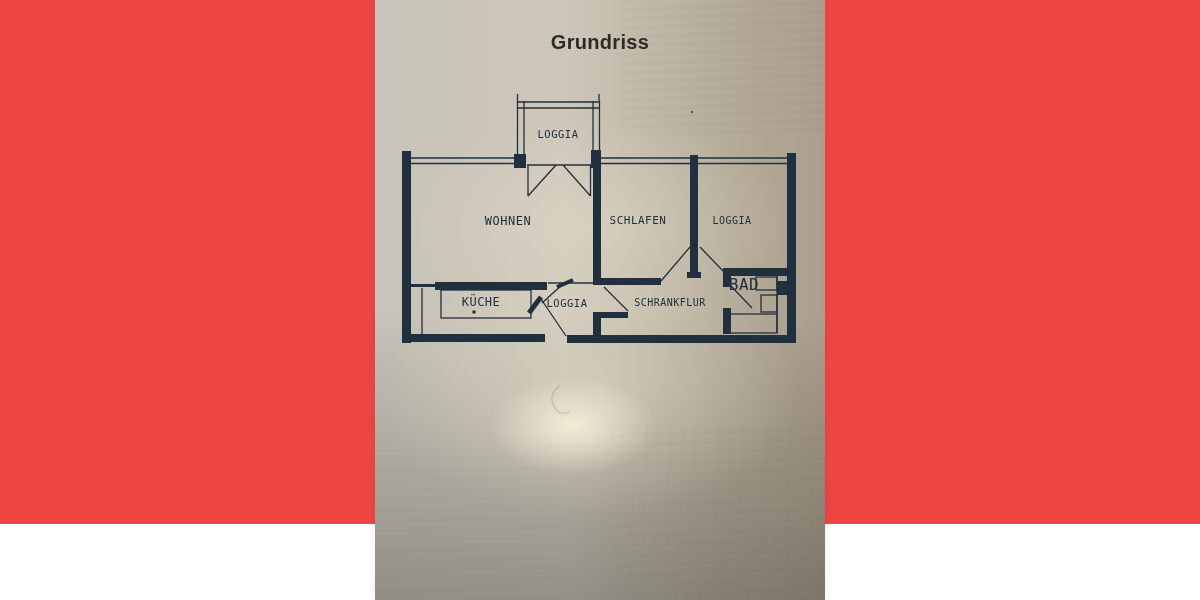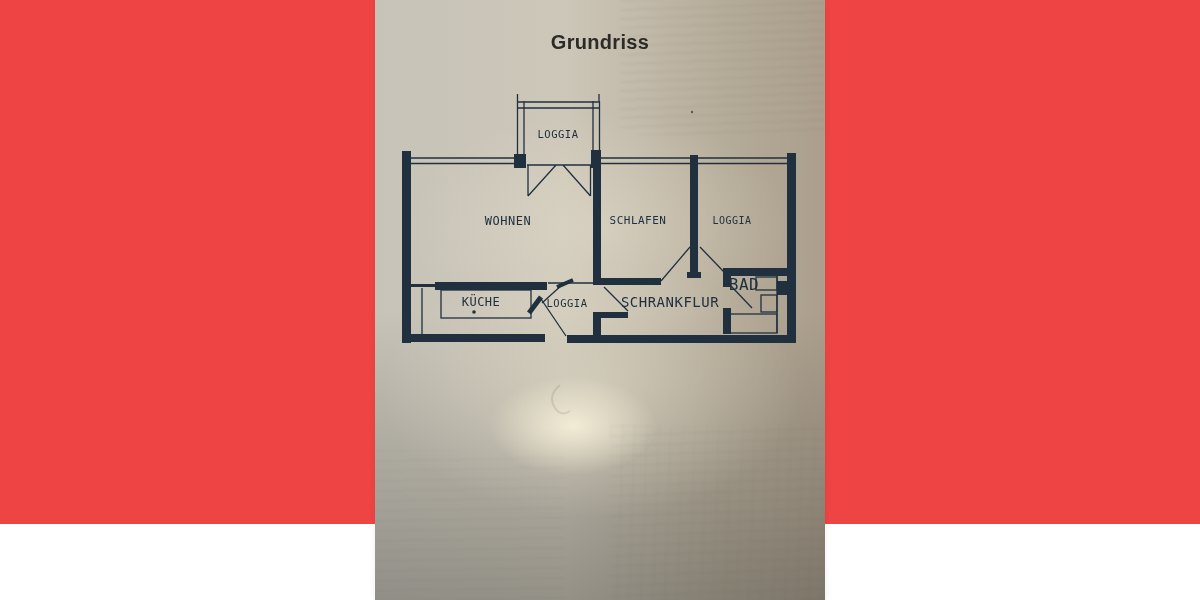--- a/index.html
+++ b/index.html
@@ -102,18 +102,18 @@
         </g>
         <path d="M185,385q-13,11 -5,23q6,9 15,3" stroke="rgba(60,55,45,0.12)" stroke-width="2"></path>
       </svg>
 
       <span class="room-label" style="left:183px;top:134px;font-size:10.5px;">LOGGIA</span>
       <span class="room-label" style="left:133px;top:221px;font-size:12px;">WOHNEN</span>
       <span class="room-label" style="left:263px;top:220px;font-size:11px;">SCHLAFEN</span>
       <span class="room-label" style="left:357px;top:220px;font-size:10px;">LOGGIA</span>
       <span class="room-label" style="left:106px;top:302px;font-size:12px;">KÜCHE</span>
       <span class="room-label" style="left:192px;top:303px;font-size:10.5px;">LOGGIA</span>
-      <span class="room-label" style="left:295px;top:302px;font-size:14px;">SCHRANKFLUR</span>
+      <span class="room-label" style="left:295px;top:302px;font-size:10px;">SCHRANKFLUR</span>
       <span class="room-label" style="left:369px;top:284px;font-size:16px;">BAD</span>
     </div>
 
   </div>
 </div>
 
 </body></html>

